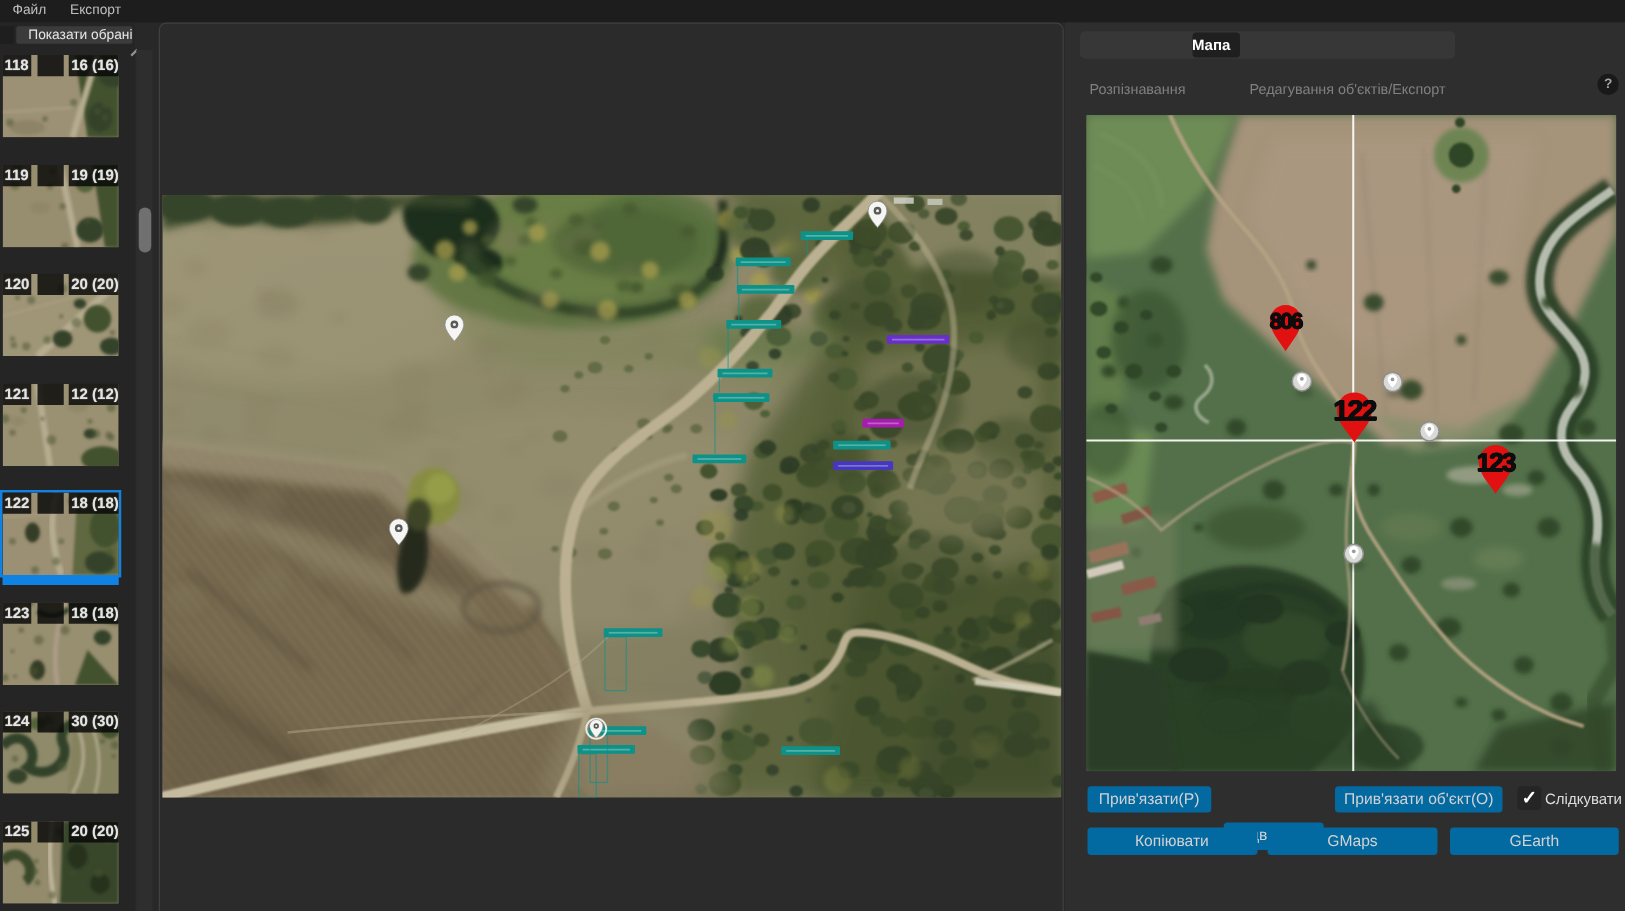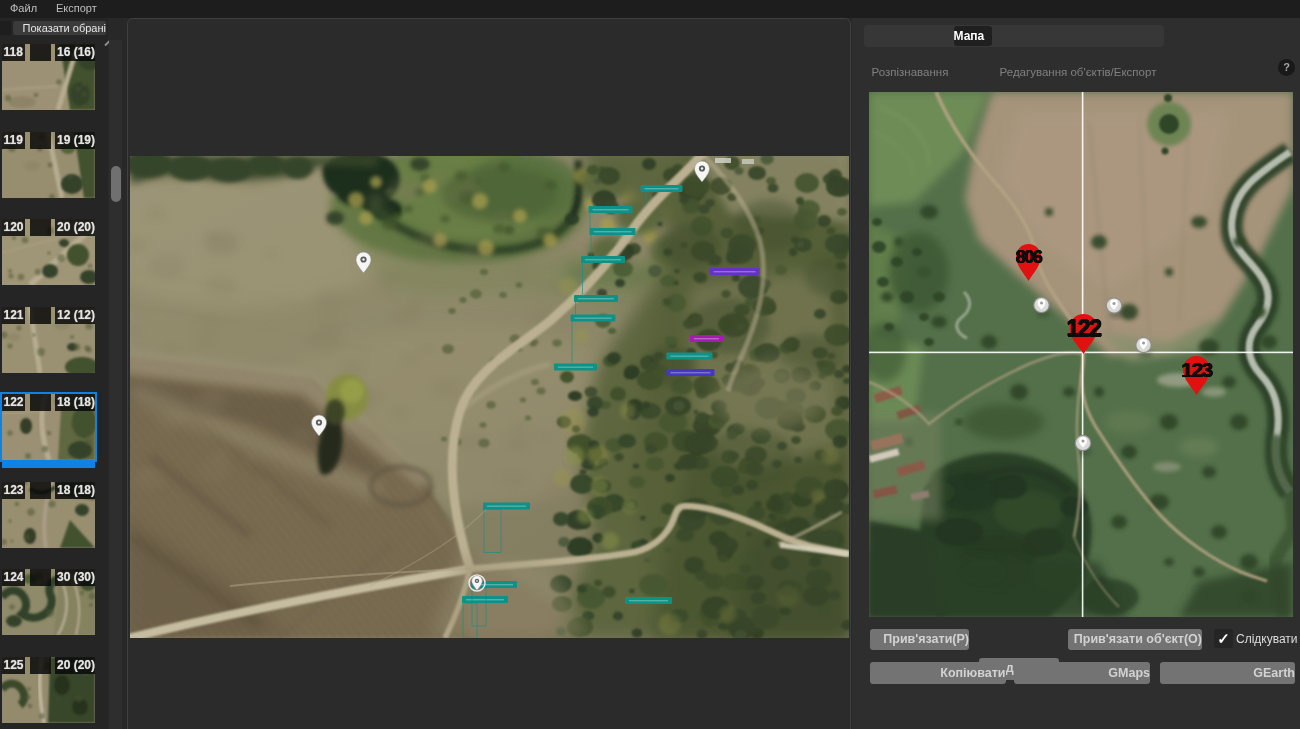--- a/index.html
+++ b/index.html
@@ -35,22 +35,22 @@
 #rightpanel { position:absolute; left:852px; top:18px; width:448px; height:711px; background:#2e2e2e; }
 #tabstrip { position:absolute; left:12px; top:7px; width:300px; height:22px;
   background:#373737; border-radius:4px; }
 .tab { position:absolute; top:0; height:22px; line-height:22px; font-size:11.5px; color:#808080; text-align:center; white-space:nowrap;margin-top:36px; }
 #tab-active { position:absolute; left:89.5px; top:1px; width:38px; height:20px;
   background:#1f1f1f; border-radius:3px; color:#ffffff; font-size:12px; font-weight:600;
   text-align:left; line-height:20px; }
 #qmark { position:absolute; left:426px; top:41px; width:17px; height:17px; border-radius:50%;
   background:#191919; color:#a5a5a5; font-size:11px; font-weight:700; text-align:center; line-height:17px; }
 #map { position:absolute; left:17px; top:74px; }
-.rbtn { position:absolute; background:#737373; border-radius:3px; color:#d2d2d2;
-  font-size:12.5px; text-align:right;font-weight:bold; }
+.rbtn { position:absolute; background:#0369a1; border-radius:3px; color:#d2d2d2;
+  font-size:12.5px; text-align:center; }
 #chk { position:absolute; left:362px; top:611px; width:19px; height:19px; background:#252525;
   border-radius:3px; color:#ffffff; font-size:15px; font-weight:700; text-align:center; line-height:19px; }
 #chklab { position:absolute; left:384px; top:614px; color:#dddddd; font-size:12px; }
 </style>
 </head>
 <body>
 <div id="app">
   <div id="menubar">
       <span style="left:10px">Файл</span>
       <span style="left:56px">Експорт</span>

